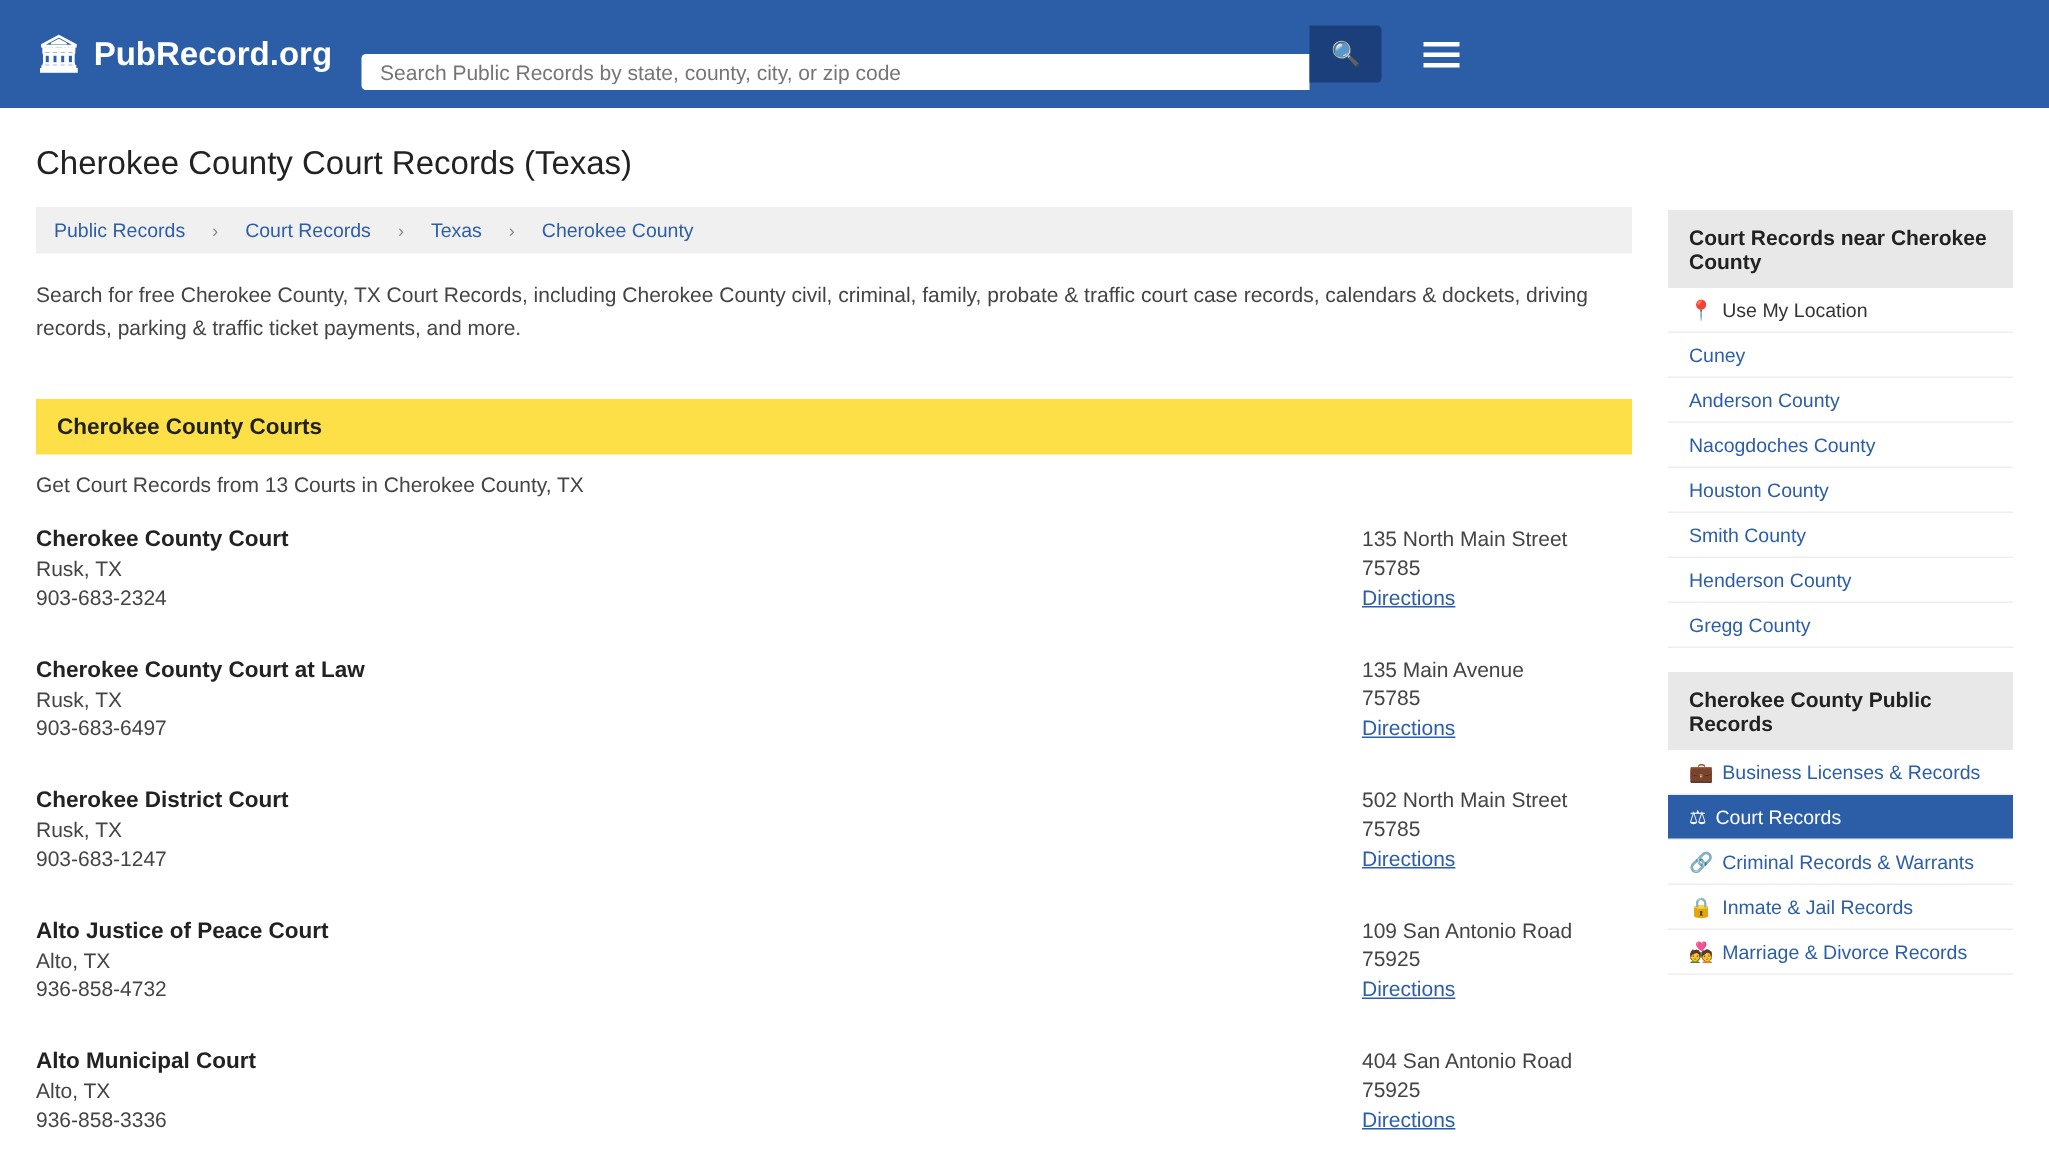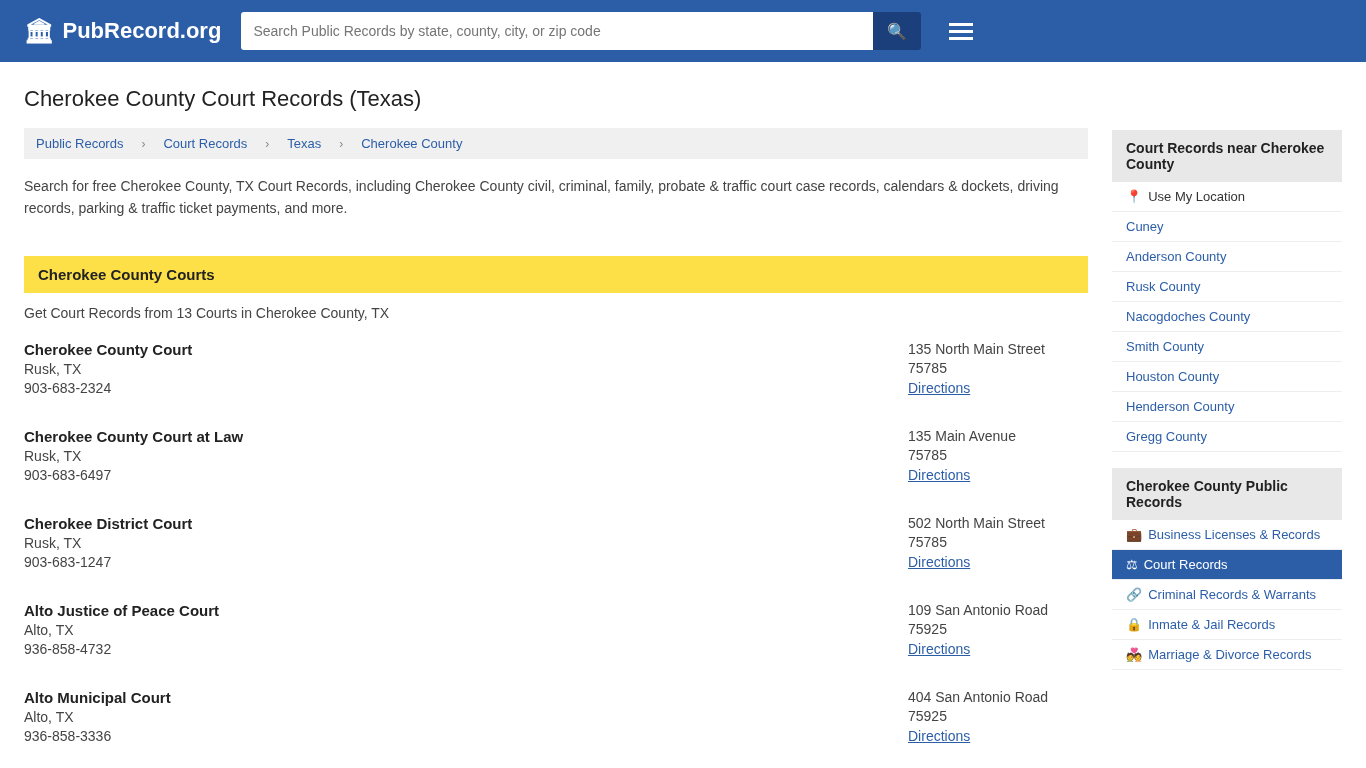--- a/index.html
+++ b/index.html
@@ -31,21 +31,22 @@
       align-items: center;
       max-width: 680px;
     }
     .search-input {
       flex: 1;
       padding: 8px 12px;
       font-size: 14px;
       border: none;
       border-radius: 3px 0 0 3px;
       outline: none;
-      height: 38px;
+      height: 24px;
+      margin-top: 24px;
     }
     .search-btn {
       background: #1a3f7a;
       border: none;
       padding: 0 14px;
       height: 38px;
       cursor: pointer;
       border-radius: 0 3px 3px 0;
       display: flex;
       align-items: center;
@@ -339,24 +340,23 @@
 
     <div class="sidebar-section-header">Court Records near Cherokee County</div>
     <ul class="sidebar-list">
       <li class="use-location">
         <span class="sidebar-icon">📍</span>
         <span>Use My Location</span>
       </li>
 
     <li class="plain-link">Cuney</li>
         <li class="plain-link">Anderson County</li>
-        <li class="plain-link">Rusk County</li>
         <li class="plain-link">Nacogdoches County</li>
+        <li class="plain-link">Houston County</li>
         <li class="plain-link">Smith County</li>
-        <li class="plain-link">Houston County</li>
         <li class="plain-link">Henderson County</li>
         <li class="plain-link">Gregg County</li>
       </ul>
 
     <div class="sidebar-public-section">
       <div class="sidebar-section-header">Cherokee County Public Records</div>
       <ul class="sidebar-list" id="public-records-list">
           <li>
             <span class="sidebar-icon">💼</span>
             <span>Business Licenses &amp; Records</span>

